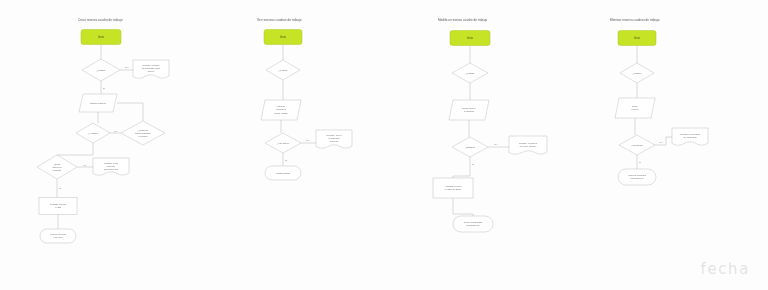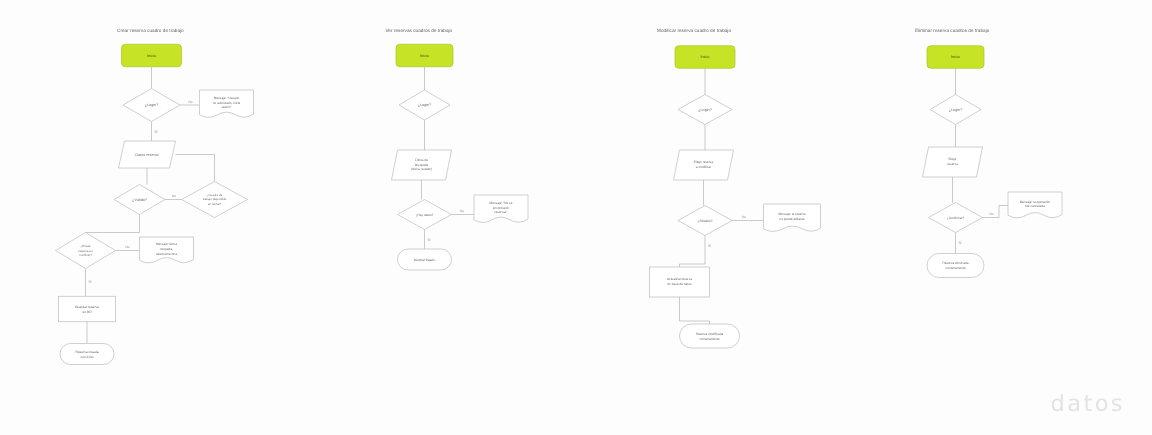--- a/index.html
+++ b/index.html
@@ -220,14 +220,14 @@
       <rect class="shape" x="618" y="169" width="38" height="16" rx="8"></rect>
       <text class="ntxt" x="637" y="175.5" style="font-size:2.1px">Reserva eliminada</text>
       <text class="ntxt" x="637" y="178.8" style="font-size:2.1px">correctamente</text>
 
       <text class="elabel" x="661" y="142.5">No</text>
       <text class="elabel" x="640" y="162">Sí</text>
     </g>
 
   </svg>
 
-  <div class="watermark">datos</div>
+  <div class="watermark">fecha</div>
 </div>
 
 </body></html>

